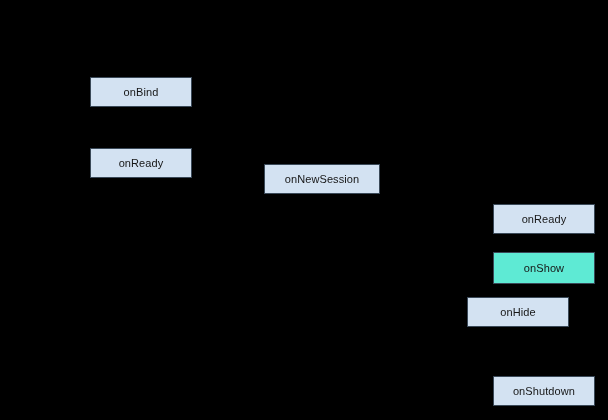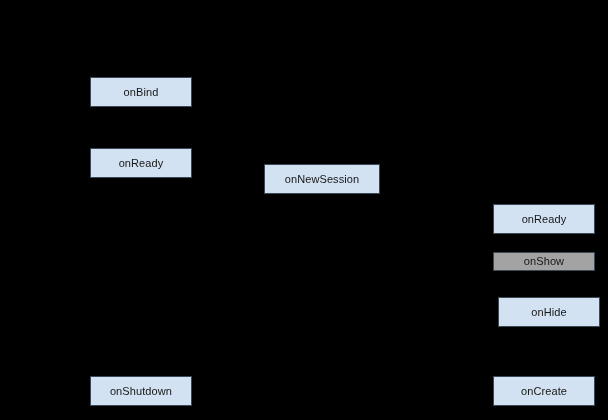--- a/index.html
+++ b/index.html
@@ -48,25 +48,22 @@
     </div>
     <div class="node-box" style="left: 90px; top: 120px; width: 102px; height: 30px; background: rgb(211, 226, 242); border-color: rgb(58, 73, 88); color: rgb(22, 22, 22); margin-top: 28px;">
       <span class="node-label">onReady</span>
     </div>
     <div class="node-box" style="left: 264px; top: 164px; width: 116px; height: 30px; background: rgb(211, 226, 242); border-color: rgb(58, 73, 88); color: rgb(22, 22, 22);">
       <span class="node-label">onNewSession</span>
     </div>
     <div class="node-box" style="left: 493px; top: 204px; width: 102px; height: 30px; background: rgb(211, 226, 242); border-color: rgb(58, 73, 88); color: rgb(22, 22, 22);">
       <span class="node-label">onReady</span>
     </div>
-    <div class="node-box" style="left: 493px; top: 252px; width: 102px; height: 19px; background: #a3a3a3; border-color: rgb(58, 73, 88); color: rgb(22, 22, 22);">
+    <div class="node-box" style="left: 493px; top: 252px; width: 102px; height: 32px; background: #5eead4; border-color: rgb(58, 73, 88); color: rgb(22, 22, 22);">
       <span class="node-label">onShow</span>
     </div>
-    <div class="node-box" style="left: 498px; top: 297px; width: 102px; height: 30px; background: rgb(211, 226, 242); border-color: rgb(58, 73, 88); color: rgb(22, 22, 22);">
+    <div class="node-box" style="left: 467px; top: 297px; width: 102px; height: 30px; background: rgb(211, 226, 242); border-color: rgb(58, 73, 88); color: rgb(22, 22, 22);">
       <span class="node-label">onHide</span>
     </div>
-    <div class="node-box" style="left: 90px; top: 376px; width: 102px; height: 30px; background: rgb(211, 226, 242); border-color: rgb(58, 73, 88); color: rgb(22, 22, 22);">
+    <div class="node-box" style="left: 493px; top: 376px; width: 102px; height: 30px; background: rgb(211, 226, 242); border-color: rgb(58, 73, 88); color: rgb(22, 22, 22);">
       <span class="node-label">onShutdown</span>
-    </div>
-    <div class="node-box" style="left: 493px; top: 376px; width: 102px; height: 30px; background: rgb(211, 226, 242); border-color: rgb(58, 73, 88); color: rgb(22, 22, 22);">
-      <span class="node-label">onCreate</span>
     </div>
   </div>
 
 </body></html>

